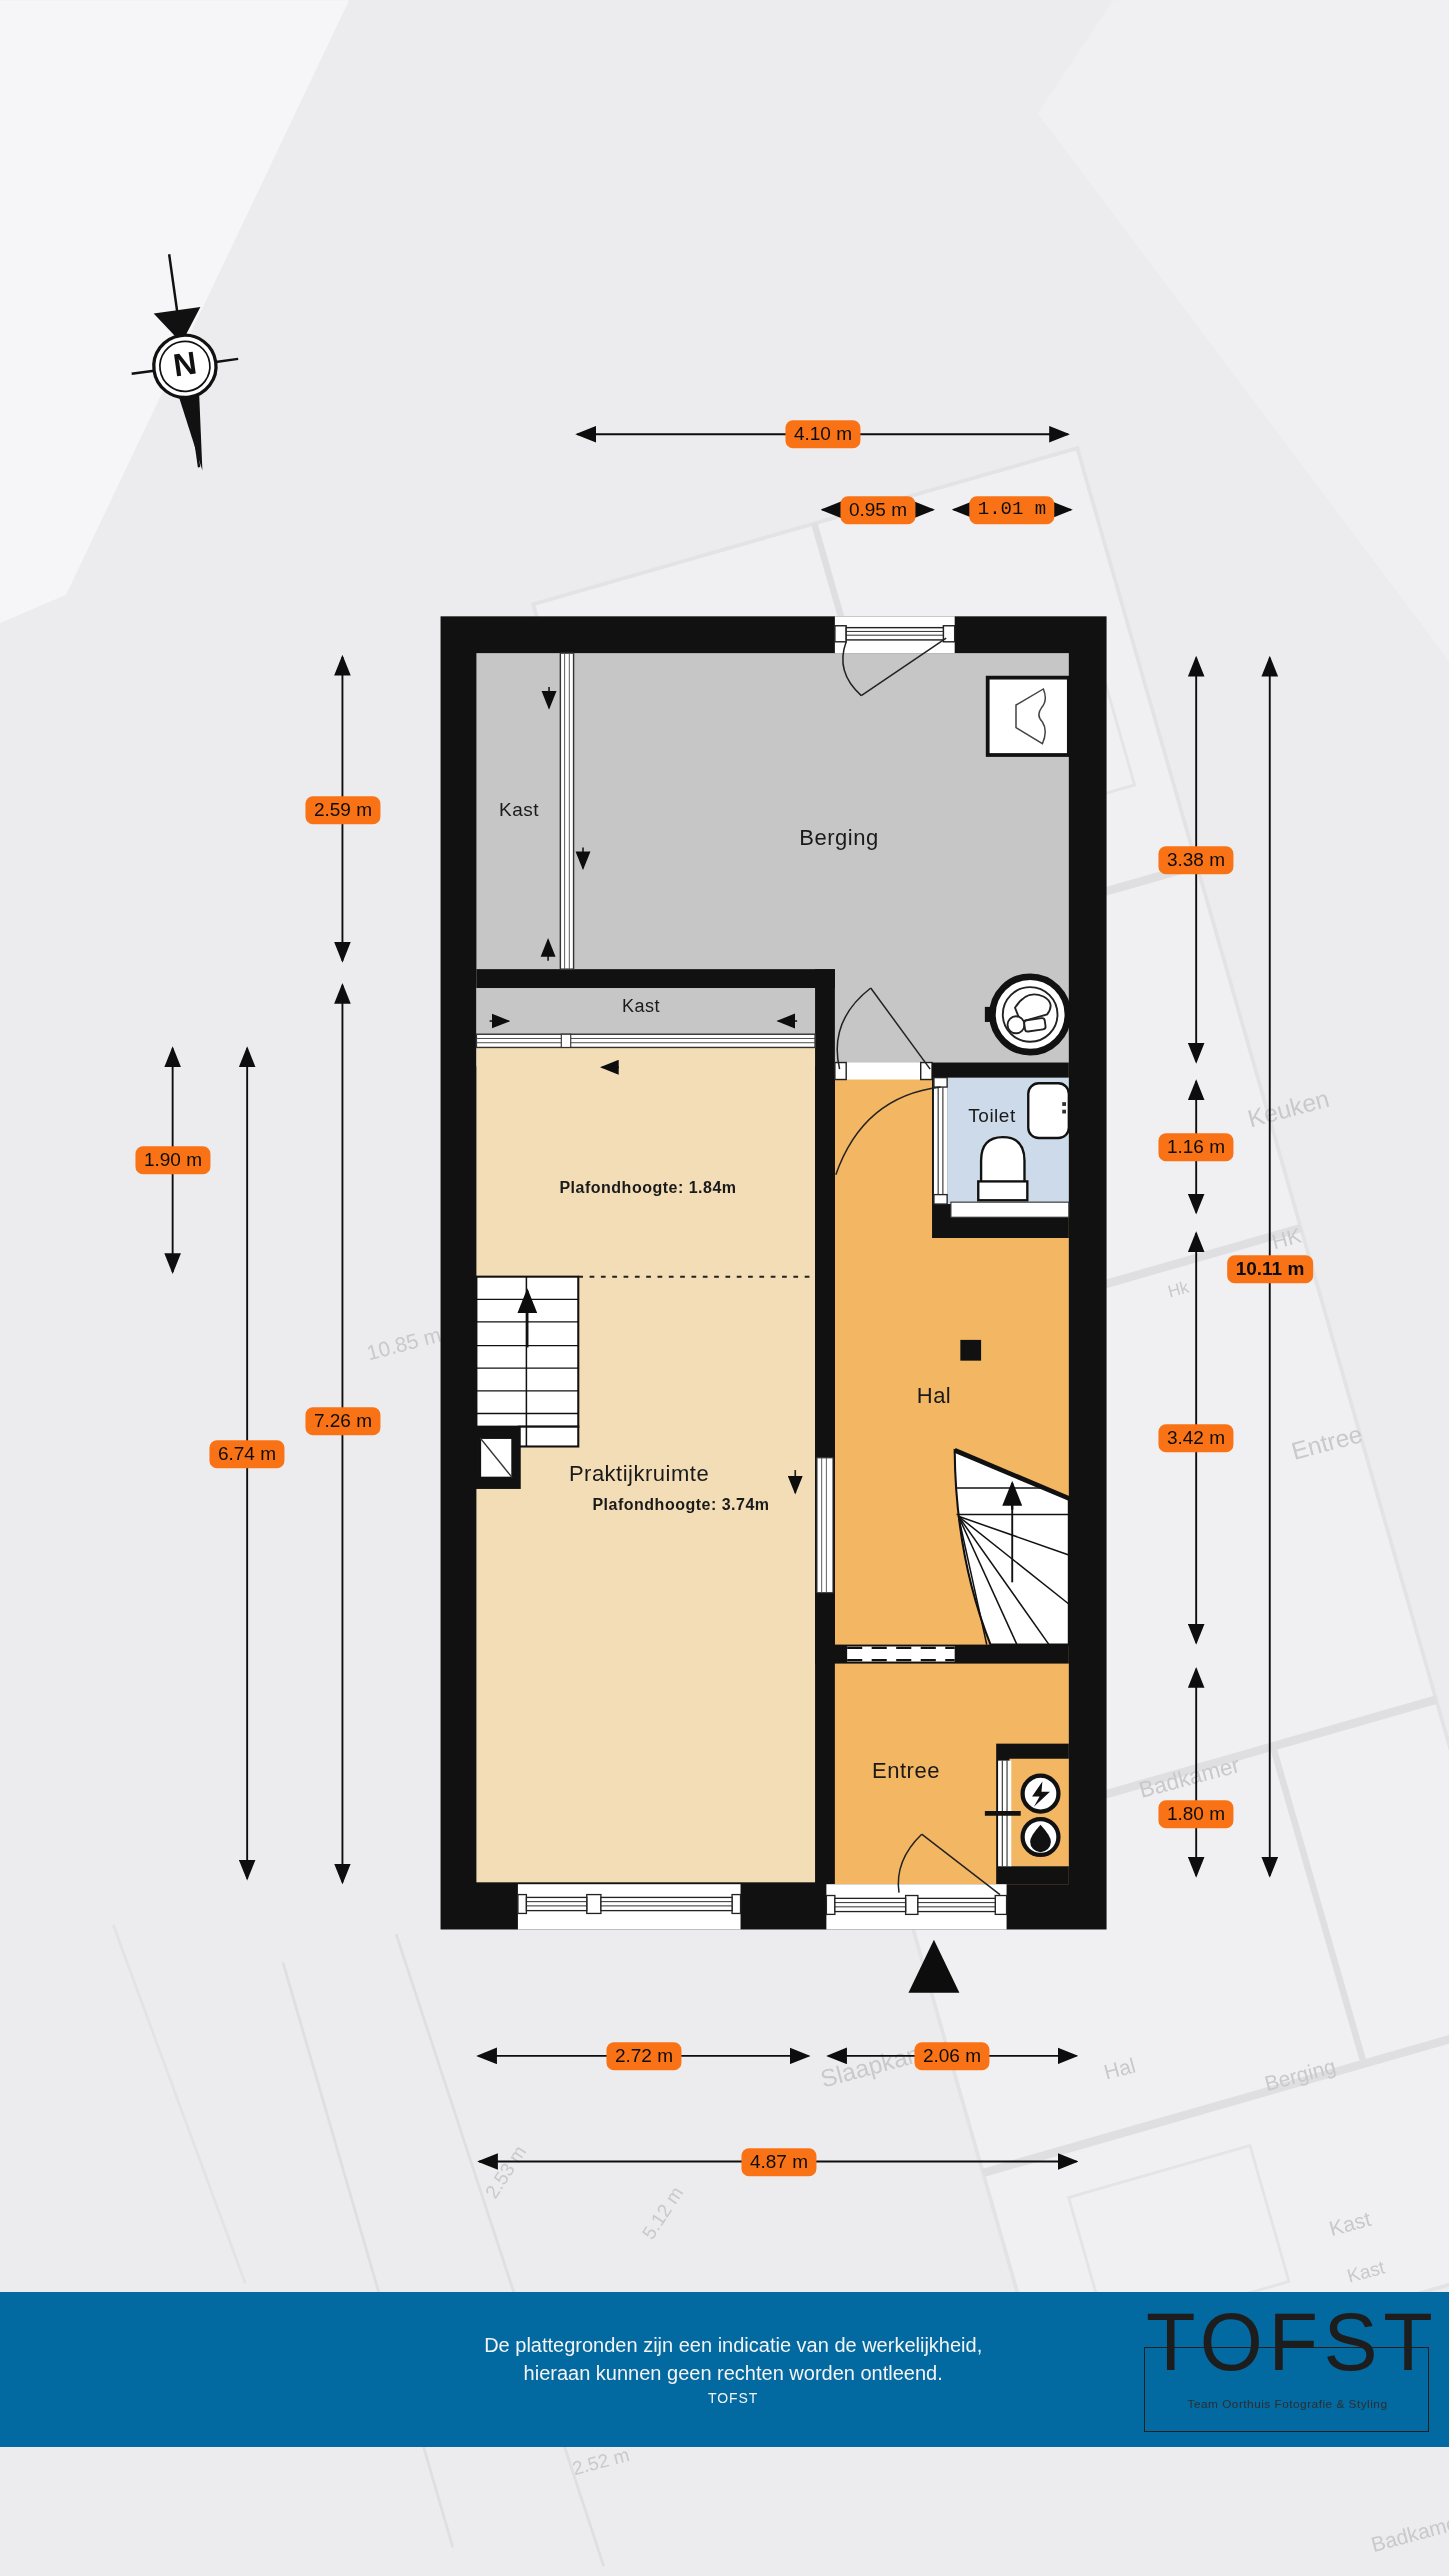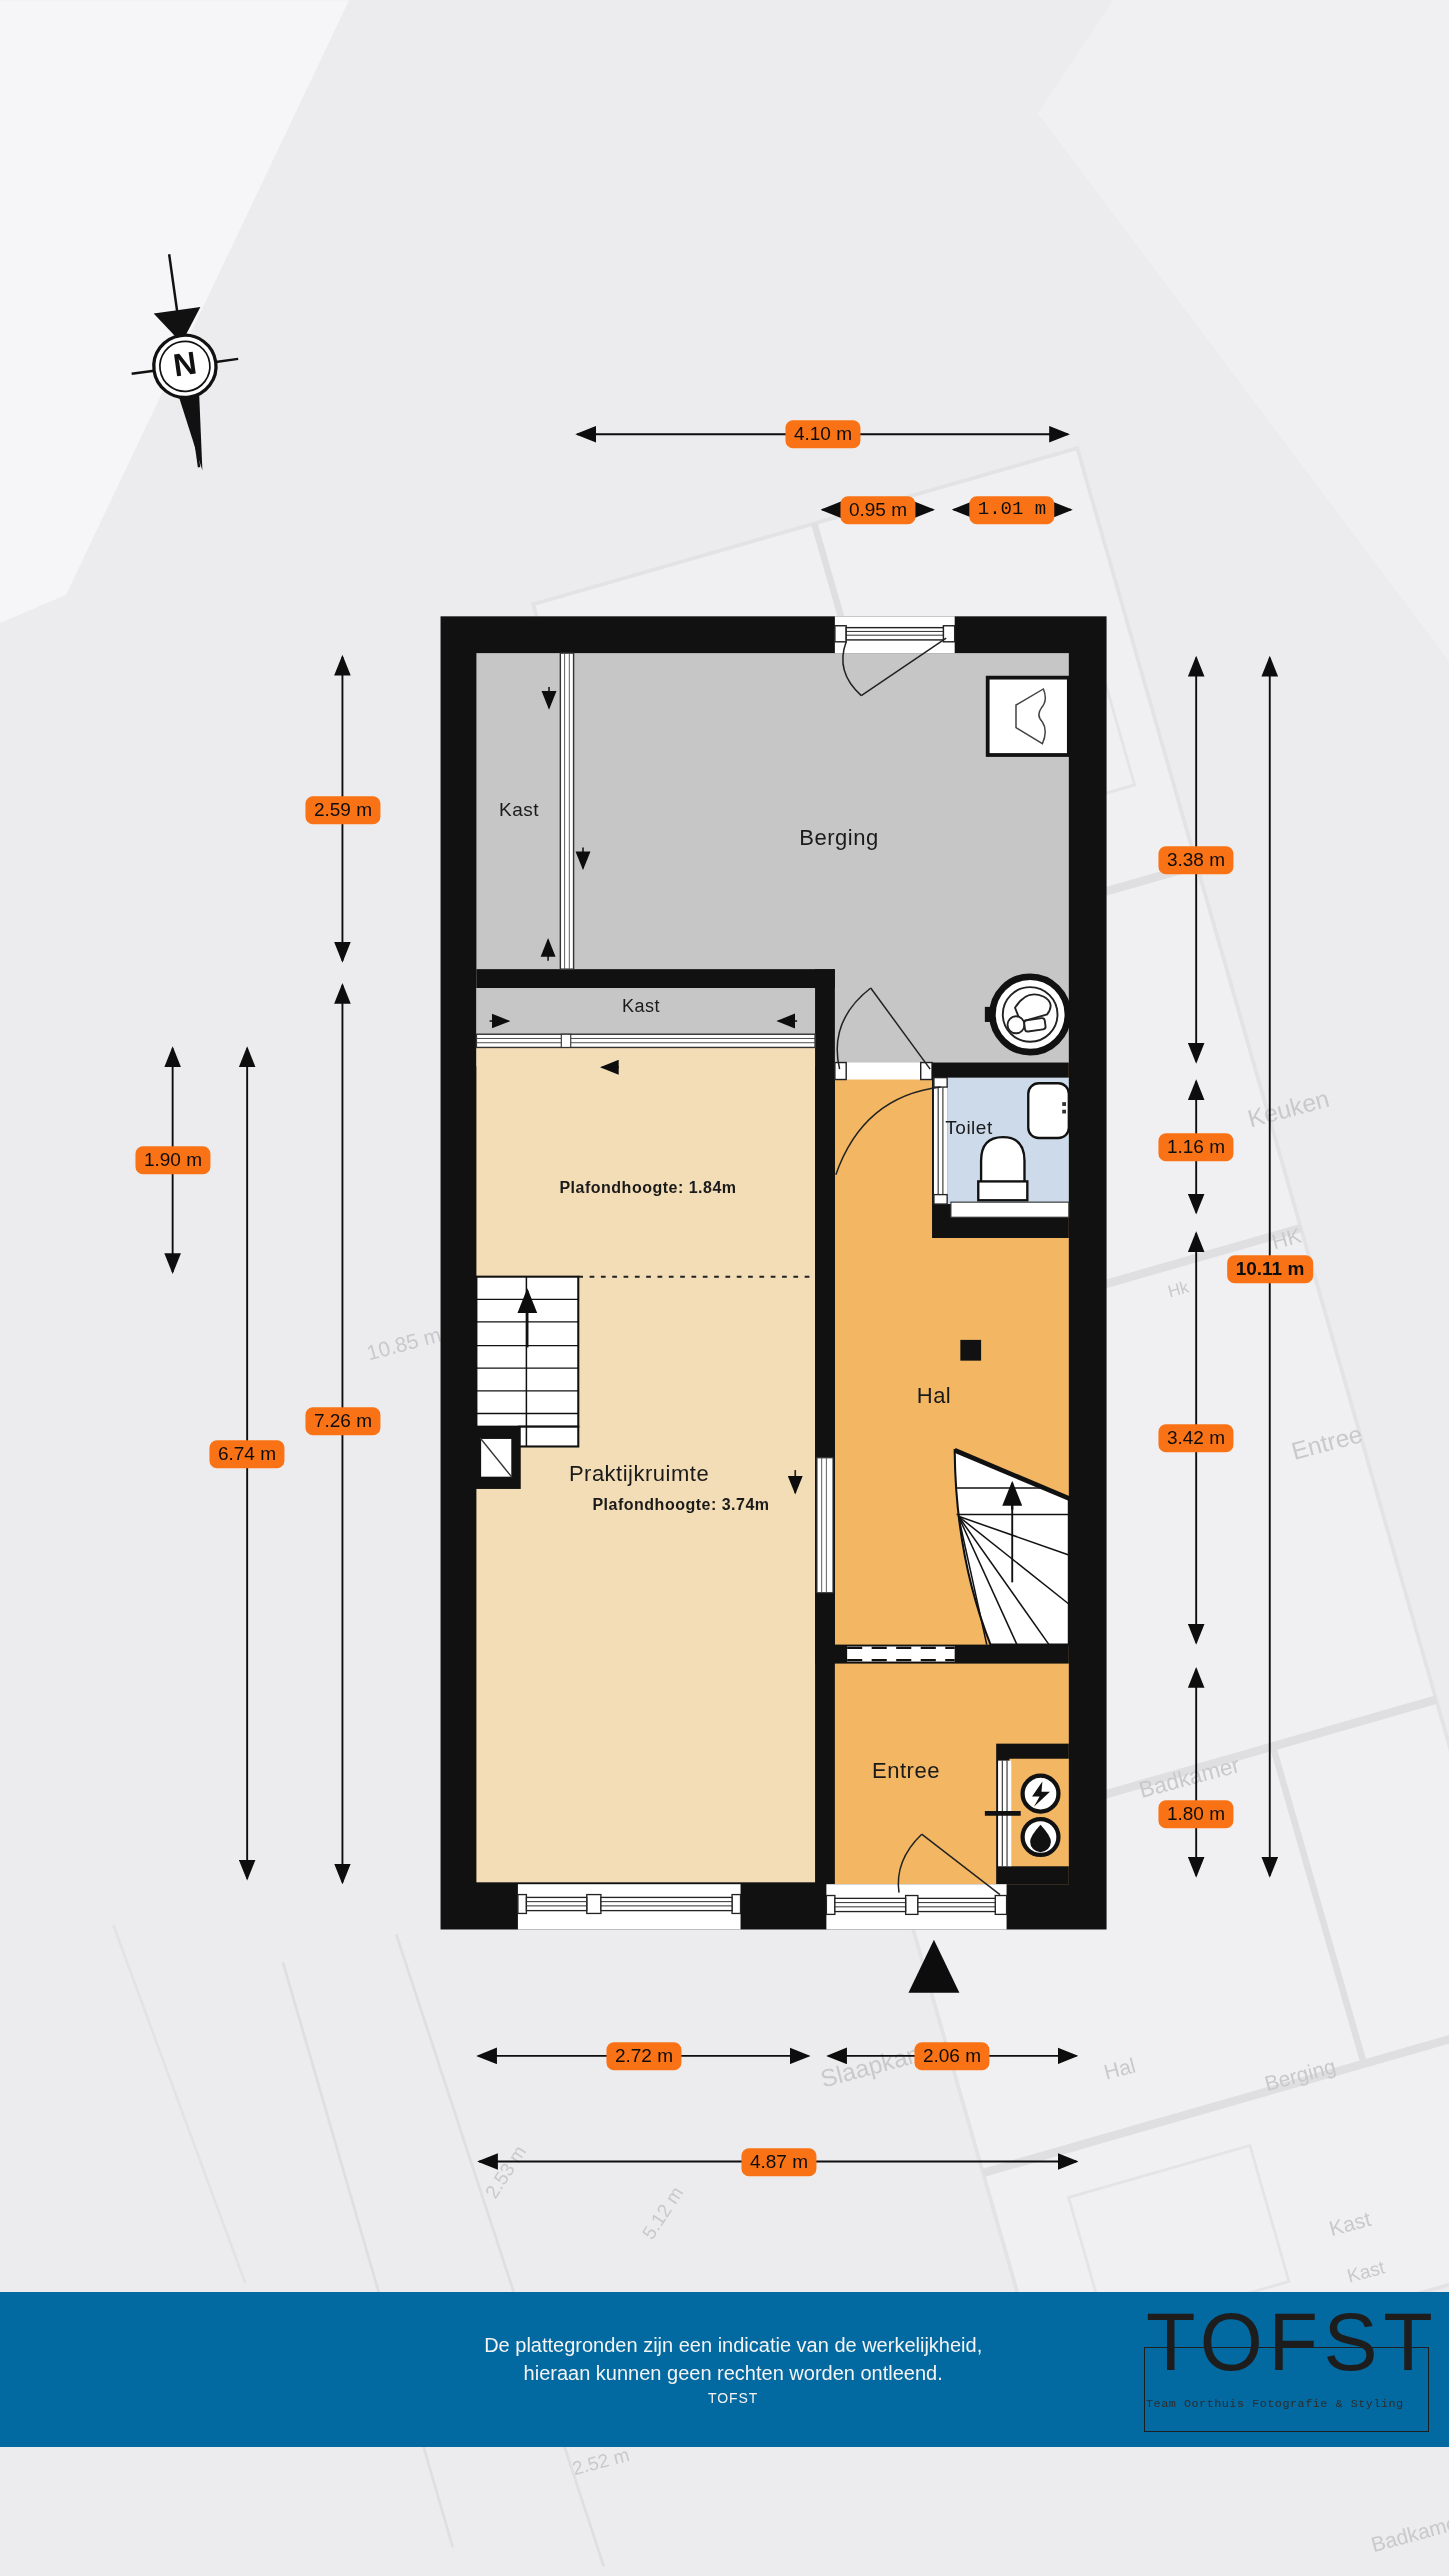--- a/index.html
+++ b/index.html
@@ -24,22 +24,22 @@
   
   #footer{position:absolute;left:0;top:2292px;width:1449px;height:155px;background:#0369a1;}
   #footer .txt{position:absolute;left:50.6%;top:50%;transform:translate(-50%,-50%);
         text-align:center;color:#f4f4f4;white-space:nowrap;}
   #footer .l1,#footer .l2{font-size:20px;line-height:28px;font-weight:300;}
   #footer .l3{font-size:14px;line-height:22.6px;letter-spacing:0.9px;}
   #logo-name{position:absolute;left:1146px;top:2302px;width:287px;text-align:center;
         font-size:81px;letter-spacing:5.7px;color:#1d1d1d;font-weight:100;line-height:1;}
   #logo-frame{position:absolute;left:1144px;top:2347px;width:283px;height:83px;
         border:1.9px solid #1e1e1e;}
-  #logo-tagline{position:absolute;left:1146px;top:2397px;width:283px;text-align:left;
-        font-size:11.8px;color:#2d2d2d;letter-spacing:0.5px;font-family:Liberation Mono, monospace;}
+  #logo-tagline{position:absolute;left:1146px;top:2397px;width:283px;text-align:center;
+        font-size:11.8px;color:#2d2d2d;letter-spacing:0.5px;}
 </style>
 </head>
 <body>
 
 <div id="canvas">
 
   <svg width="1449" height="2576" viewBox="0 0 1536 2730">
     <polygon points="0,0 370,0 70,630 0,660" fill="#f6f6f8"></polygon>
     <polygon points="1536,0 1536,700 1100,120 1180,0" fill="#f2f2f4" opacity="0.7"></polygon>
     <g transform="rotate(-16 1150 1700)" opacity="0.55">
@@ -297,21 +297,21 @@
       <circle cx="0" cy="0" r="33" fill="#fff" stroke="#111" stroke-width="3.5"></circle>
       <circle cx="0" cy="0" r="26.5" fill="none" stroke="#111" stroke-width="1.8"></circle>
     </g>
   </svg>
 
   <div id="compassN">N</div>
 
   <div class="room" style="left:519px;top:810px;font-size:19px;">Kast</div>
   <div class="room" style="left:839px;top:838px;">Berging</div>
   <div class="room" style="left:641px;top:1006px;font-size:18px;">Kast</div>
-  <div class="room" style="left:969px;top:1116px;font-size:19px;margin-top:12px;">Toilet</div>
+  <div class="room" style="left:992px;top:1116px;font-size:19px;">Toilet</div>
   <div class="room" style="left:934px;top:1396px;">Hal</div>
   <div class="room" style="left:639px;top:1474px;">Praktijkruimte</div>
   <div class="room small" style="left:645px;top:1505px;margin-left:36px;">Plafondhoogte: 3.74m</div>
   <div class="room small" style="left:648px;top:1188px;">Plafondhoogte: 1.84m</div>
   <div class="room" style="left:906px;top:1771px;">Entree</div>
 
   <div class="pill" style="left:823px;top:434px;">4.10 m</div>
   <div class="pill" style="left:878px;top:510px;">0.95 m</div>
   <div class="pill" style="left:1012px;top:510px;font-family:Liberation Mono, monospace;">1.01 m</div>
   <div class="pill" style="left:343px;top:810px;">2.59 m</div>

